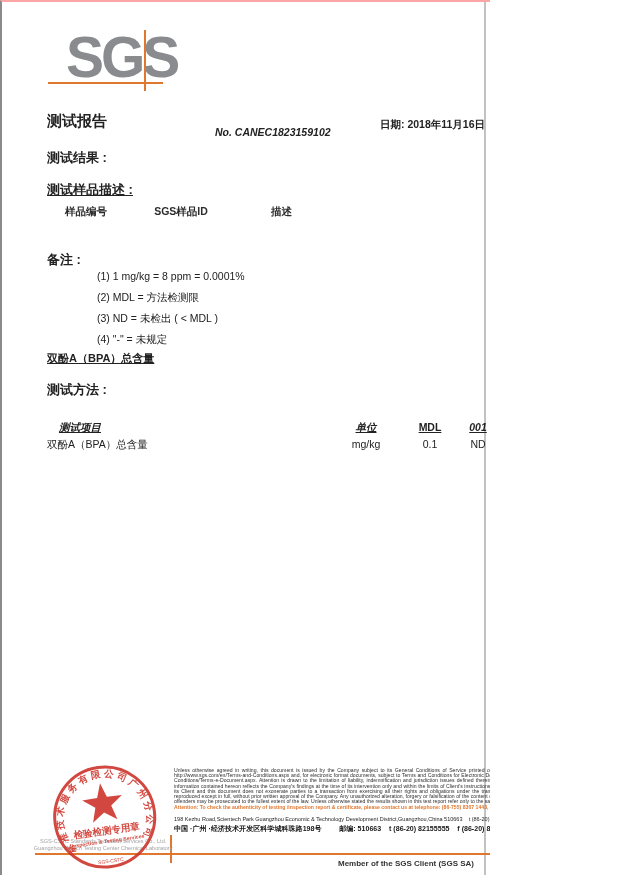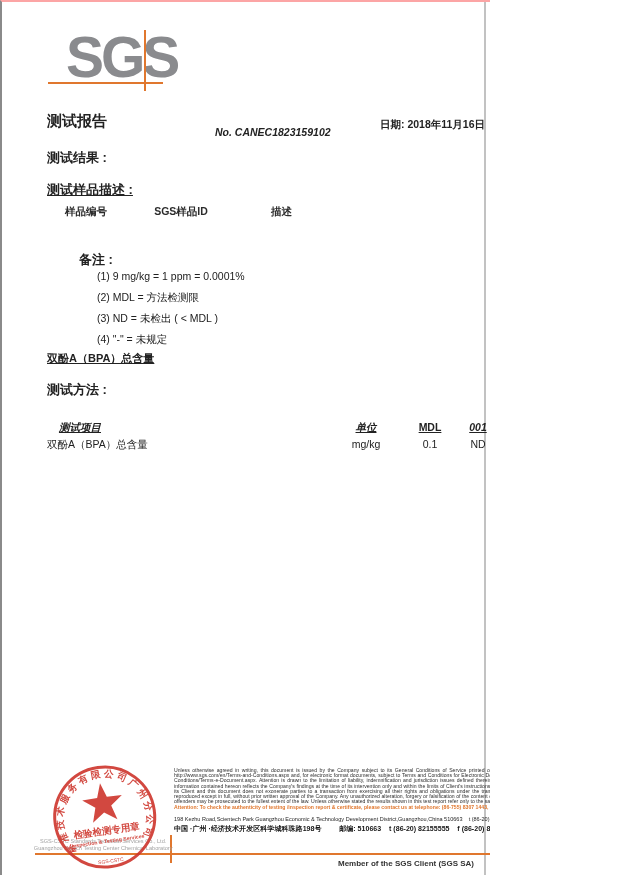--- a/index.html
+++ b/index.html
@@ -30,21 +30,21 @@
   .sample-heading{position:absolute;left:45px;top:179px;}
 
   
   .sample-table{position:absolute;left:45px;top:203px;display:flex;font-size:10.5px;}
   .sample-table .c1{width:78px;text-align:center;font-family:Liberation Mono, monospace;}
   .sample-table .c2{width:112px;text-align:center;}
   .sample-table .c3{margin-left:34px;text-align:left;}
   .sample-table .hd{font-weight:bold;}
   .sample-row{position:absolute;left:45px;top:219px;display:flex;font-size:10.5px;}
 
-  .notes-heading{position:absolute;left:45px;top:249px;margin-left:32px;}
+  .notes-heading{position:absolute;left:45px;top:249px;}
   .note-line{position:absolute;left:95px;font-size:10.5px;color:#222;}
 
   .bpa-heading{position:absolute;left:45px;top:349px;font-size:11px;font-weight:bold;text-decoration:underline;color:#222;}
   .method-label{position:absolute;left:45px;top:379px;}
   .method-text{position:absolute;left:95px;top:379px;width:465px;font-size:10.8px;line-height:19px;color:#222;}
 
   
   .rt-hd{position:absolute;top:419px;font-size:10.5px;font-weight:600;color:#222;}
   .rt-val{position:absolute;top:436px;font-size:10.5px;color:#222;}
   .rt-item-h{left:57px;}
@@ -89,21 +89,21 @@
 
   <div class="label u sample-heading abs">测试样品描述 :</div>
 
   <div class="sample-table">
     <div class="c1 hd">样品编号</div>
     <div class="c2 hd">SGS样品ID</div>
     <div class="c3 hd">描述</div>
   </div>
 
   <div class="label notes-heading abs">备注 :</div>
-  <div class="note-line" style="top:268px">(1) 9 mg/kg = 1 ppm = 0.0001%</div>
+  <div class="note-line" style="top:268px">(1) 1 mg/kg = 8 ppm = 0.0001%</div>
   <div class="note-line" style="top:289px">(2) MDL = 方法检测限</div>
   <div class="note-line" style="top:310px">(3) ND = 未检出 ( &lt; MDL )</div>
   <div class="note-line" style="top:331px">(4) "-" = 未规定</div>
 
   <div class="bpa-heading">双酚A（BPA）总含量</div>
   <div class="label method-label abs">测试方法 :</div>
 
   <div class="rt-hd rt-item-h u it">测试项目</div>
   <div class="rt-hd rt-unit u it">单位</div>
   <div class="rt-hd rt-mdl u">MDL</div>

